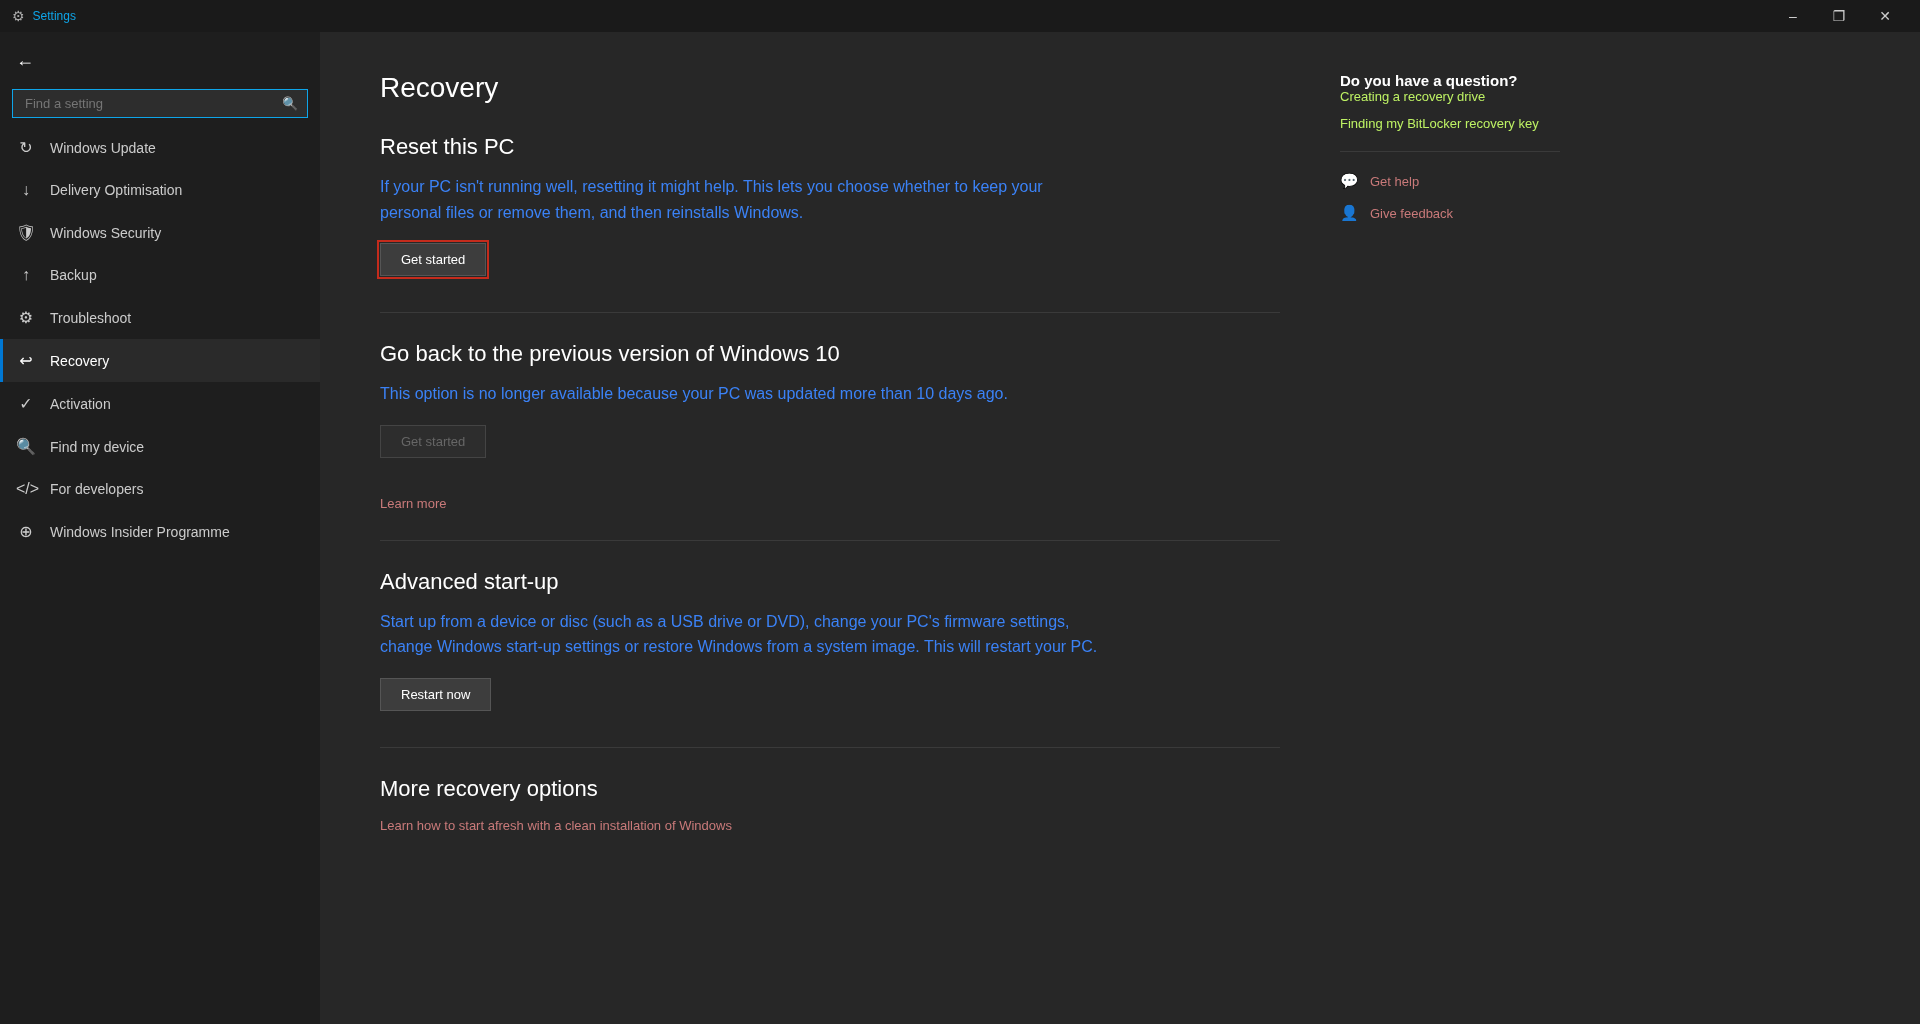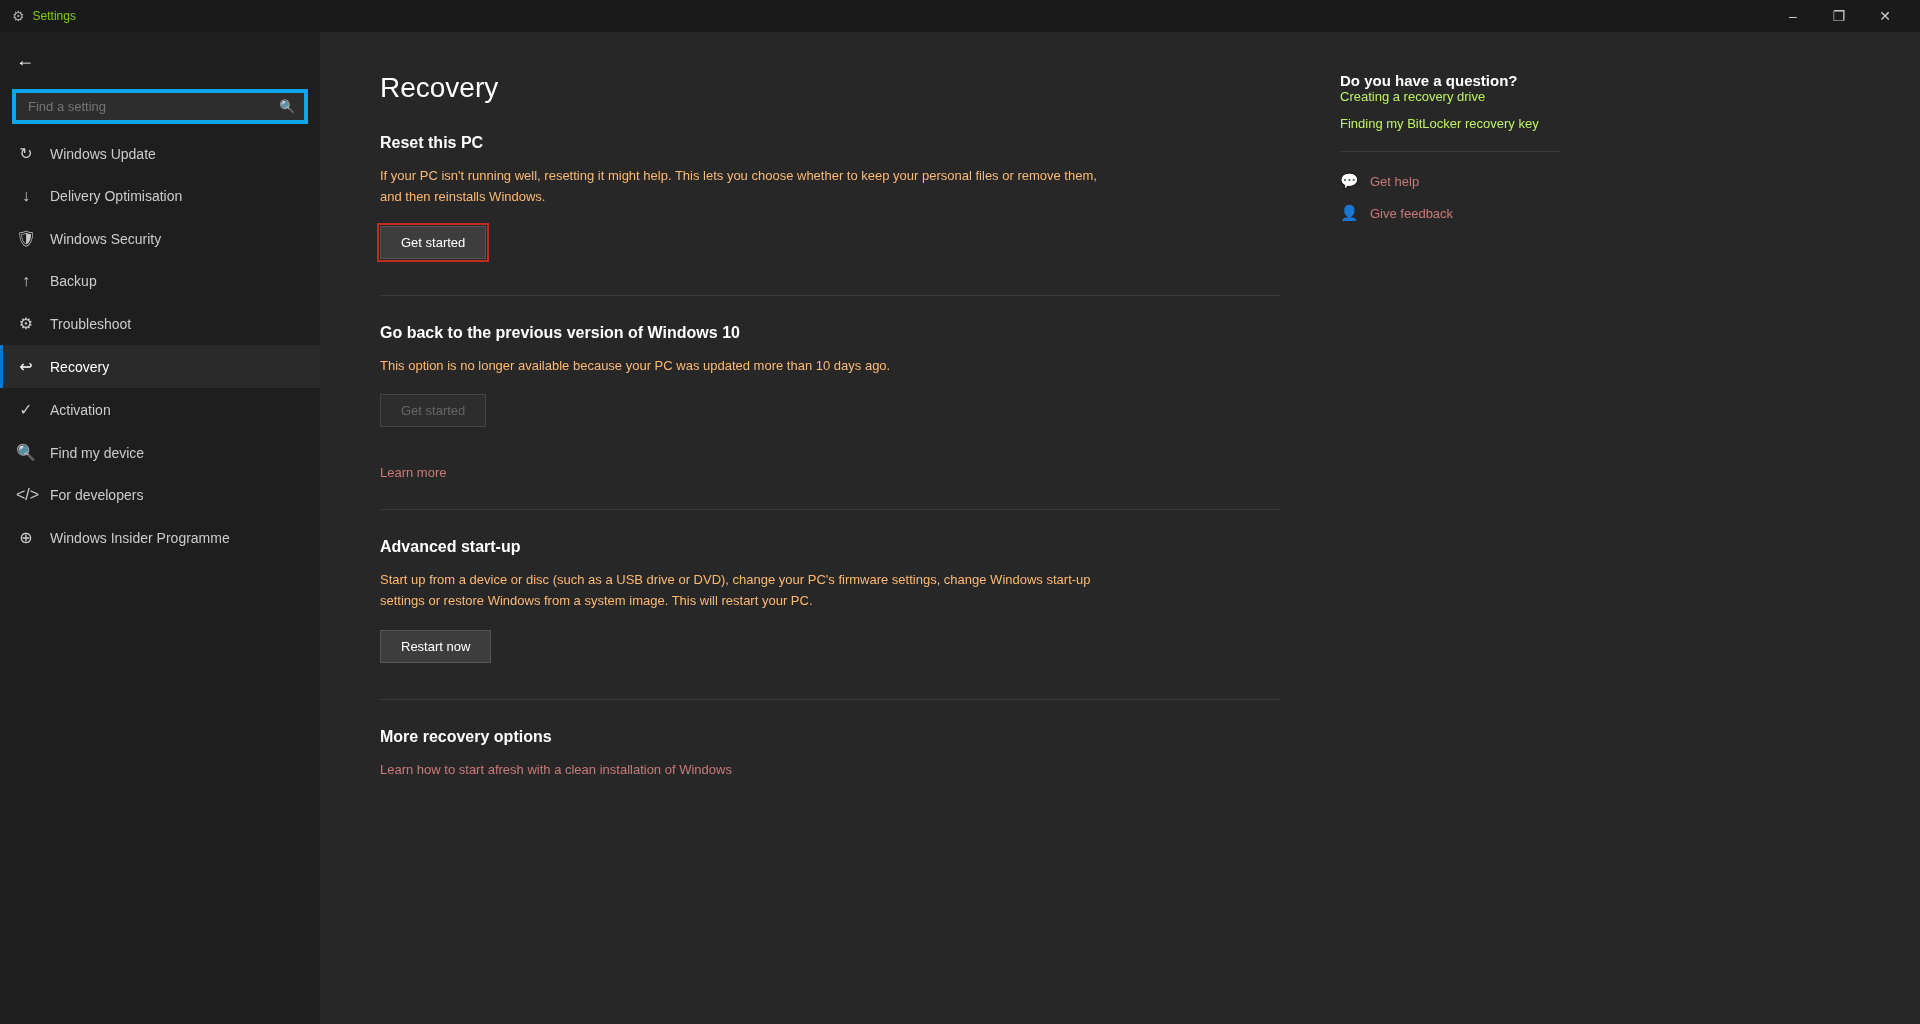--- a/index.html
+++ b/index.html
@@ -24,21 +24,21 @@
       padding: 0 12px;
       flex-shrink: 0;
     }
     .title-bar-icon {
       margin-right: 8px;
       font-size: 14px;
       color: #aaa;
     }
     .title-bar-title {
       font-size: 12px;
-      color: #84cc16;
+      color: #0ea5e9;
       flex: 1;
     }
     .title-bar-controls {
       display: flex;
       gap: 0;
     }
     .title-bar-btn {
       width: 46px;
       height: 32px;
       background: transparent;
@@ -78,21 +78,21 @@
     }
     .back-arrow {
       font-size: 18px;
       margin-right: 8px;
     }
     .search-box {
       margin: 8px 12px;
       display: flex;
       align-items: center;
       background: #2d2d2d;
-      border: 4px solid #0ea5e9;
+      border: 1px solid #0ea5e9;
       padding: 4px 8px;
     }
     .search-input {
       background: transparent;
       border: none;
       outline: none;
       color: #ccc;
       font-size: 13px;
       flex: 1;
       padding: 2px 4px;
@@ -150,28 +150,28 @@
       flex: 1;
       max-width: 900px;
     }
     .page-title {
       font-size: 28px;
       font-weight: 300;
       color: #fff;
       margin-bottom: 30px;
     }
     .section-title {
+      font-size: 22px;
+      font-weight: 400;
+      color: #fff;
+      margin-bottom: 14px;
+    }
+    .section-desc {
       font-size: 16px;
-      font-weight: 700;
-      color: #fff;
-      margin-bottom: 14px;
-    }
-    .section-desc {
-      font-size: 13px;
-      color: #fdba74;
+      color: #3b82f6;
       line-height: 1.6;
       margin-bottom: 18px;
       max-width: 720px;
     }
     .btn-primary {
       background: #3d3d3d;
       border: 1px solid #555;
       color: #fff;
       padding: 8px 20px;
       font-size: 13px;

